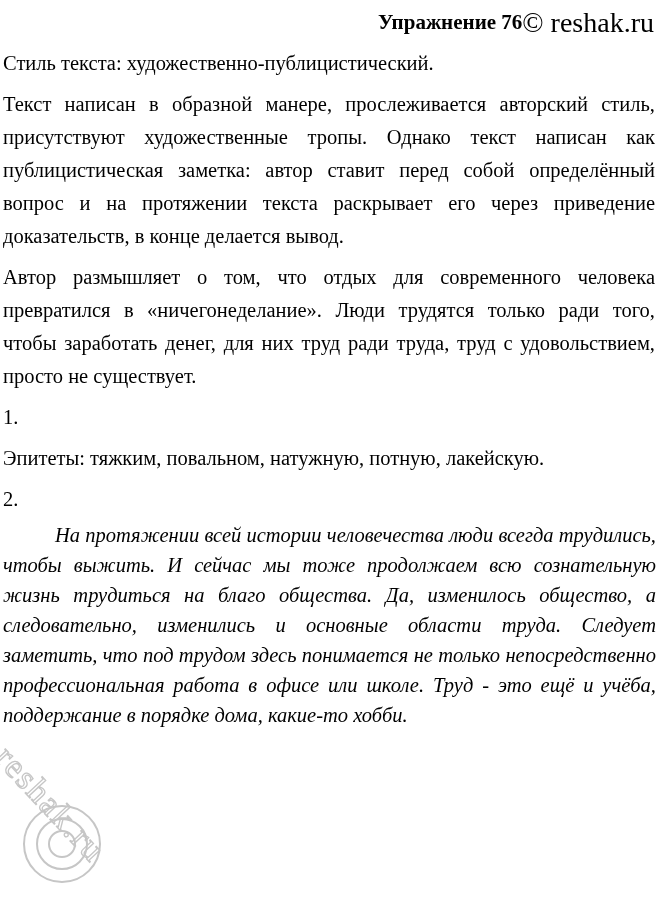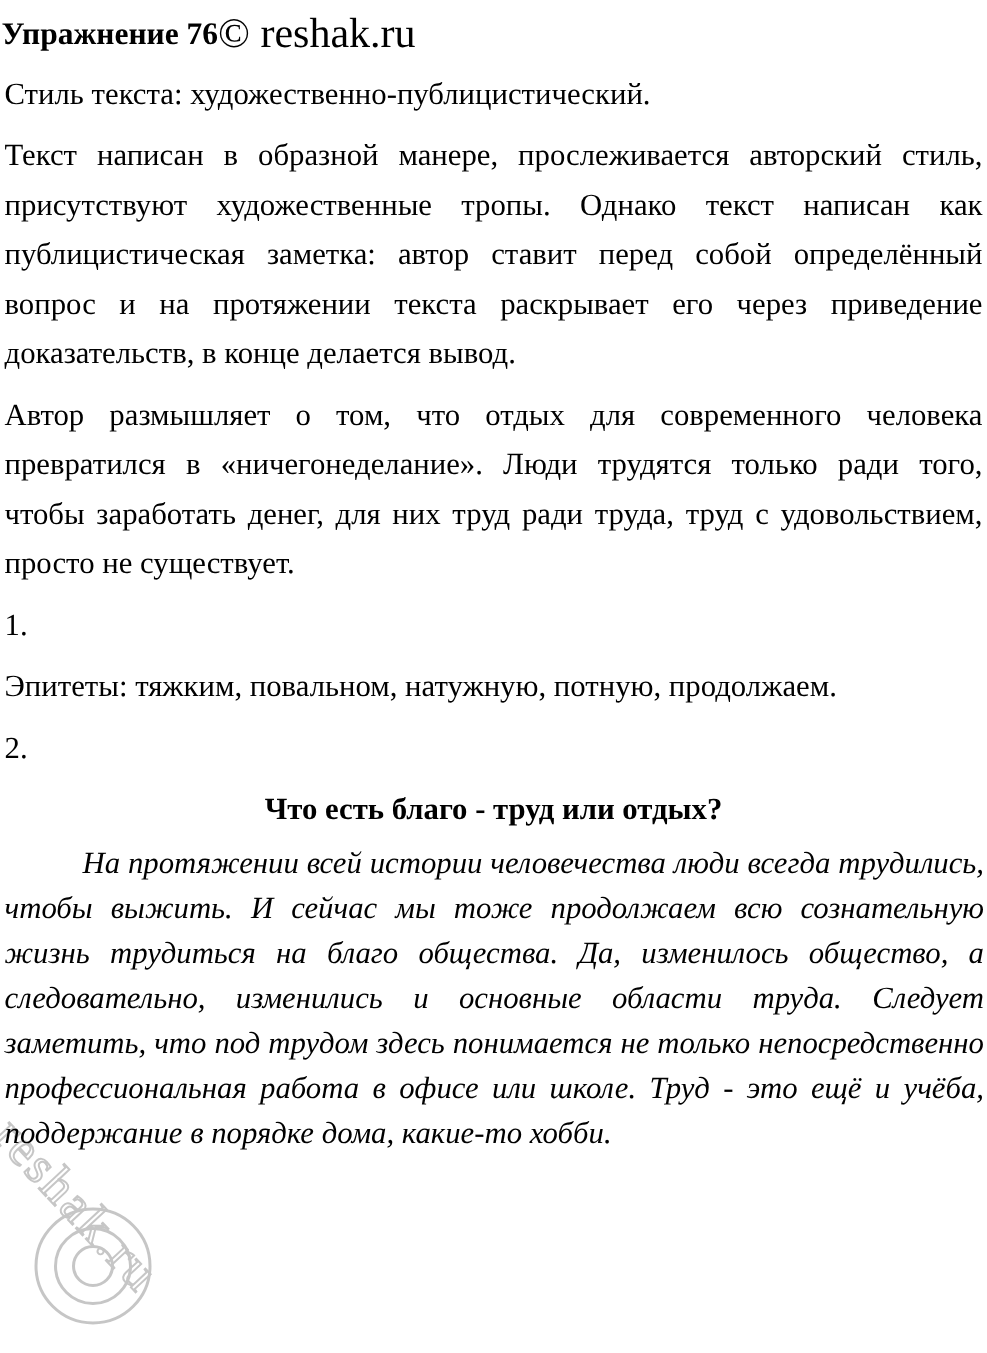--- a/index.html
+++ b/index.html
@@ -10,23 +10,23 @@
     overflow: hidden;
     background: #ffffff;
     color: #000000;
     font-family: "Liberation Serif", "DejaVu Serif", serif;
     font-size: 20.5px;
     line-height: 33px;
     box-sizing: border-box;
   }
   .header {
     display: flex;
-    justify-content: flex-start;
+    justify-content: flex-end;
     align-items: flex-start;
-    padding: 6px 4px 0 1px;
+    padding: 6px 4px 0 14px;
     line-height: 33px;
   }
   .exercise-title { font-weight: bold; font-size: 21px; }
   .copyright-note { font-size: 28px; }
   p.std {
     margin: 8px 1px 0 0;
     padding: 0 2px 0 3px;
     position: relative;
     z-index: 2;
   }
@@ -95,22 +95,21 @@
   </div>
 
   <p class="std">Стиль текста: художественно-публицистический.</p>
 
   <p class="std just">Текст написан в образной манере, прослеживается авторский стиль, присутствуют художественные тропы. Однако текст написан как публицистическая заметка: автор ставит перед собой определённый вопрос и на протяжении текста раскрывает его через приведение доказательств, в конце делается вывод.</p>
 
   <p class="std just">Автор размышляет о том, что отдых для современного человека превратился в «ничегонеделание». Люди трудятся только ради того, чтобы заработать денег, для них труд ради труда, труд с удовольствием, просто не существует.</p>
 
   <p class="std">1.</p>
 
-  <p class="std">Эпитеты: тяжким, повальном, натужную, потную, продолжаем.</p>
+  <p class="std">Эпитеты: тяжким, повальном, натужную, потную, лакейскую.</p>
 
 
   <p class="std">2.</p>
 
-  <h2 class="essay-title">Что есть благо - труд или отдых?</h2>
 
   <p class="essay">На протяжении всей истории человечества люди всегда трудились, чтобы выжить. И сейчас мы тоже продолжаем всю сознательную жизнь трудиться на благо общества. Да, изменилось общество, а следовательно, изменились и основные области труда. Следует заметить, что под трудом здесь понимается не только непосредственно профессиональная работа в офисе или школе. Труд - это ещё и учёба, поддержание в порядке дома, какие-то хобби.</p>
 
 </div>
 
 </body></html>

